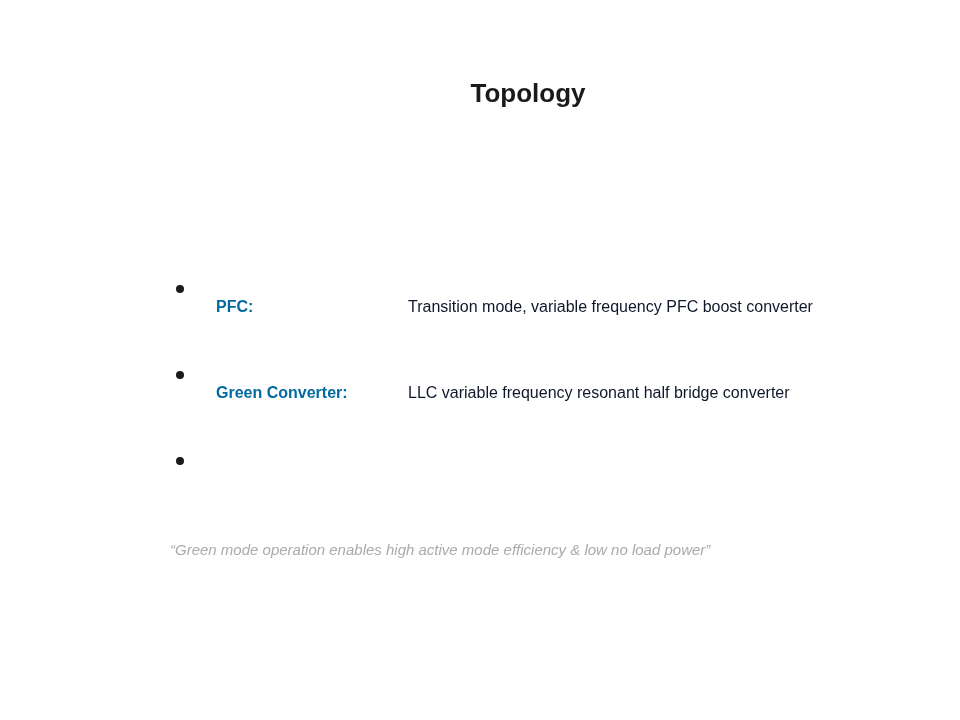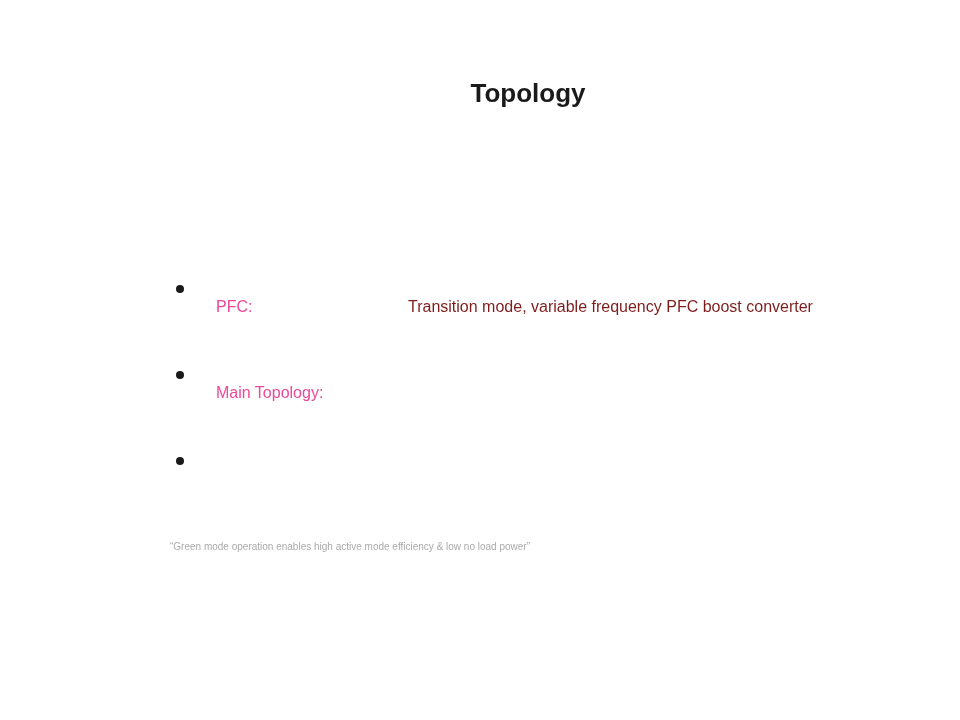--- a/index.html
+++ b/index.html
@@ -60,32 +60,33 @@
       height: 8px;
       background: #1a1a1a;
       border-radius: 50%;
       margin-top: 6px;
       margin-right: 16px;
       flex-shrink: 0;
     }
 
     .bullet-label {
       min-width: 160px;
-      font-weight: normal;
-      color: #ec4899;
+      font-weight: bold;
+      color: #0369a1;
     }
 
     .bullet-value {
-      color: #7f1d1d;
+      color: #0f172a;
     }
 
     .quote-text {
       margin-top: 60px;
       padding-left: 10px;
-      font-size: 10px;
+      font-style: italic;
+      font-size: 15px;
       color: #aaaaaa;
     }
   </style>
 </head>
 <body>
 
 <div class="page-container">
 
   <h1 class="page-title">Topology</h1>
 
@@ -93,21 +94,22 @@
     <ul class="bullet-list">
 
       <li>
         <span class="bullet-dot"></span>
         <span class="bullet-label">PFC:</span>
         <span class="bullet-value">Transition mode, variable frequency PFC boost converter</span>
       </li>
 
       <li>
         <span class="bullet-dot"></span>
-        <span class="bullet-label">Main Topology:</span>
+        <span class="bullet-label">Green Converter:</span>
+        <span class="bullet-value">LLC variable frequency resonant half bridge converter</span>
       </li>
 
       <li>
         <span class="bullet-dot"></span>
       </li>
 
     </ul>
 
     <p class="quote-text">“Green mode operation enables high active mode efficiency &amp; low no load power”</p>
   </div>

